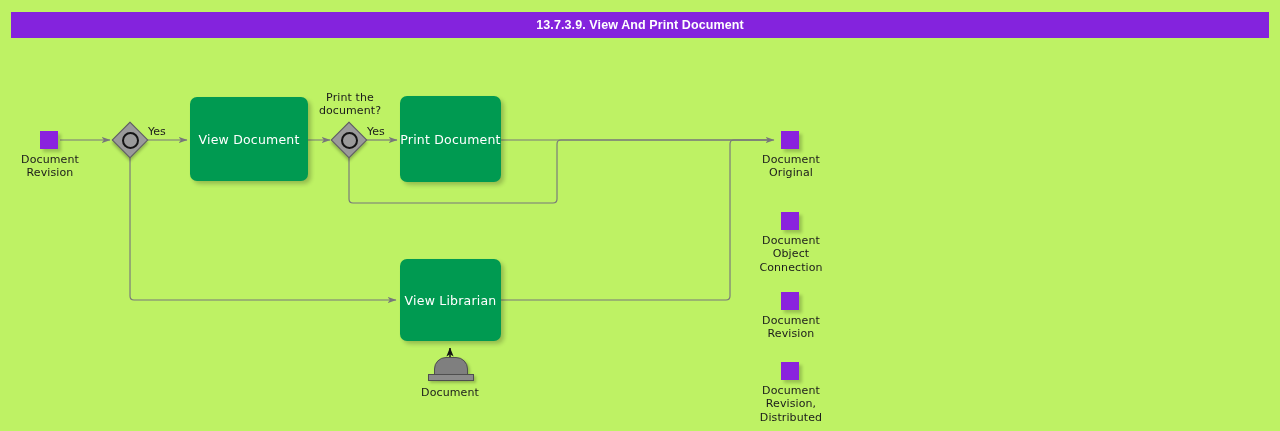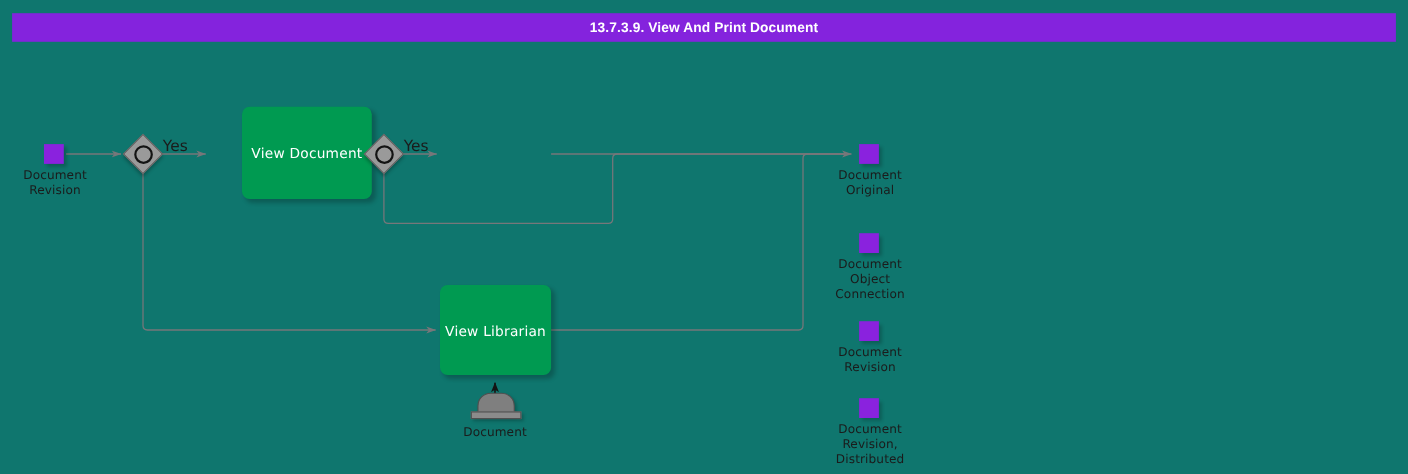--- a/index.html
+++ b/index.html
@@ -7,21 +7,21 @@
     padding: 0;
     background: #ffffff;
   }
   body {
     font-family: "DejaVu Sans", sans-serif;
   }
   #page {
     position: relative;
     width: 1280px;
     height: 431px;
-    background: #0f766e;
+    background: #bef264;
     overflow: hidden;
   }
 
   
   #title-bar {
     position: absolute;
     left: 11px;
     top: 12px;
     width: 1258px;
     height: 26px;
@@ -111,21 +111,21 @@
     font-size: 11px;
     font-family: "DejaVu Sans", sans-serif;
     color: #1b1b1b;
     text-align: center;
     line-height: 13.4px;
     white-space: pre-line;
     letter-spacing: 0.1px;
   }
   .edge-label {
     position: absolute;
-    font-size: 14px;
+    font-size: 11px;
     font-family: "DejaVu Sans", sans-serif;
     color: #1b1b1b;
     white-space: nowrap;
   }
 
   
   .performer {
     position: absolute;
     width: 44px;
     height: 26px;
@@ -198,30 +198,35 @@
   <div class="dataobj" style="left:40px; top:131px;"></div>
   <div class="label" style="left:4px; top:153px; width:92px;">Document
 Revision</div>
 
   <div class="gateway" style="left:113px; top:123px;">
     <div class="diamond"></div>
     <div class="ring"></div>
   </div>
   <div class="edge-label" style="left:148px; top:125px;">Yes</div>
 
-  <div class="task" style="left:190px; top:97px; width:118px; height:84px;margin-left:30px;">
+  <div class="task" style="left:190px; top:97px; width:118px; height:84px;">
     <span>View Document</span>
   </div>
 
+  <div class="label" style="left:300px; top:91px; width:100px;">Print the
+document?</div>
   <div class="gateway" style="left:332px; top:123px;">
     <div class="diamond"></div>
     <div class="ring"></div>
   </div>
   <div class="edge-label" style="left:367px; top:125px;">Yes</div>
 
+  <div class="task" style="left:400px; top:96px; width:101px; height:86px;">
+    <span>Print Document</span>
+  </div>
 
   <div class="task" style="left:400px; top:259px; width:101px; height:82px;">
     <span>View Librarian</span>
   </div>
 
   <div class="performer" style="left:428px; top:355px;">
     <div class="dome"></div>
     <div class="base"></div>
   </div>
   <div class="label" style="left:405px; top:386px; width:90px;">Document</div>

